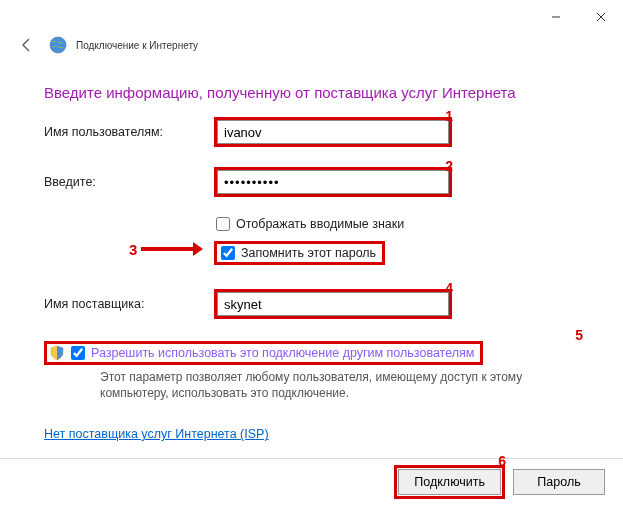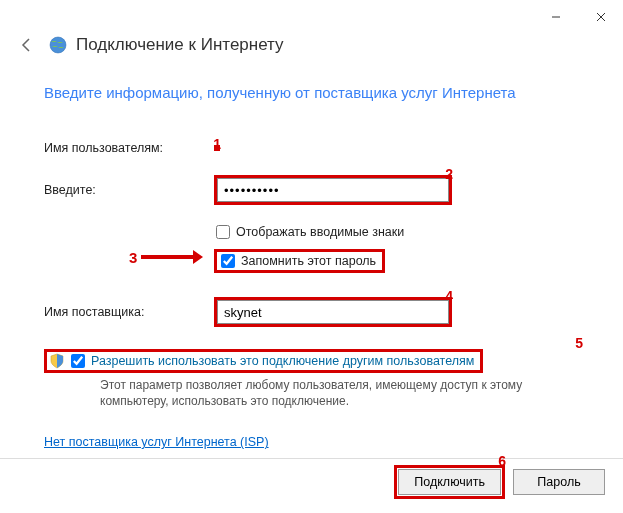--- a/index.html
+++ b/index.html
@@ -38,31 +38,31 @@
     width: 22px; height: 22px;
     display: flex; align-items: center; justify-content: center;
     color: #555;
     margin-right: 10px;
   }
   .globe {
     width: 20px; height: 20px;
     margin-right: 8px;
   }
   .header-title {
-    font-size: 17px;
+    font-size: 10px;
     color: #333;
     text-align: right;
   }
   .content {
     padding: 18px 44px 0 44px;
   }
   .instruction {
-    color: #3b82f6;
+    color: #a21caf;
     font-size: 15px;
-    margin-bottom: 40px;
+    margin-bottom: 16px;
   }
   .row {
     display: flex;
     align-items: center;
     margin-bottom: 20px;
     position: relative;
   }
   .row-label {
     width: 170px;
     color: #222;
@@ -134,21 +134,21 @@
     display: inline-flex;
     align-items: center;
     padding: 1px 6px 1px 2px;
   }
   .allow-box .shield {
     width: 16px; height: 16px; margin-right: 4px;
   }
   .allow-box input[type="checkbox"] {
     margin: 0 6px 0 2px; width: 14px; height: 14px;
   }
-  .allow-box label { font-size: 12.5px; color: #0369a1; }
+  .allow-box label { font-size: 12.5px; color: #8b5cf6; }
   .allow-desc {
     margin: 4px 0 0 56px;
     font-size: 12px;
     color: #555;
     line-height: 1.35;
     max-width: 480px;
   }
   .isp-link {
     display: inline-block;
     margin-top: 20px;
@@ -222,20 +222,21 @@
   <span class="header-title">Подключение к Интернету</span>
 </div>
 
 <div class="content">
   <div class="instruction">Введите информацию, полученную от поставщика услуг Интернета</div>
 
   
   <div class="row">
     <div class="row-label">Имя пользователям:</div>
     <div class="input-wrap">
+      <input type="text" value="ivanov" style="">
       <span class="badge">1</span>
     </div>
   </div>
 
   
   <div class="row">
     <div class="row-label">Введите:</div>
     <div class="input-wrap">
       <input type="text" style="letter-spacing: 1px;" value="••••••••••">
       <span class="badge">2</span>

